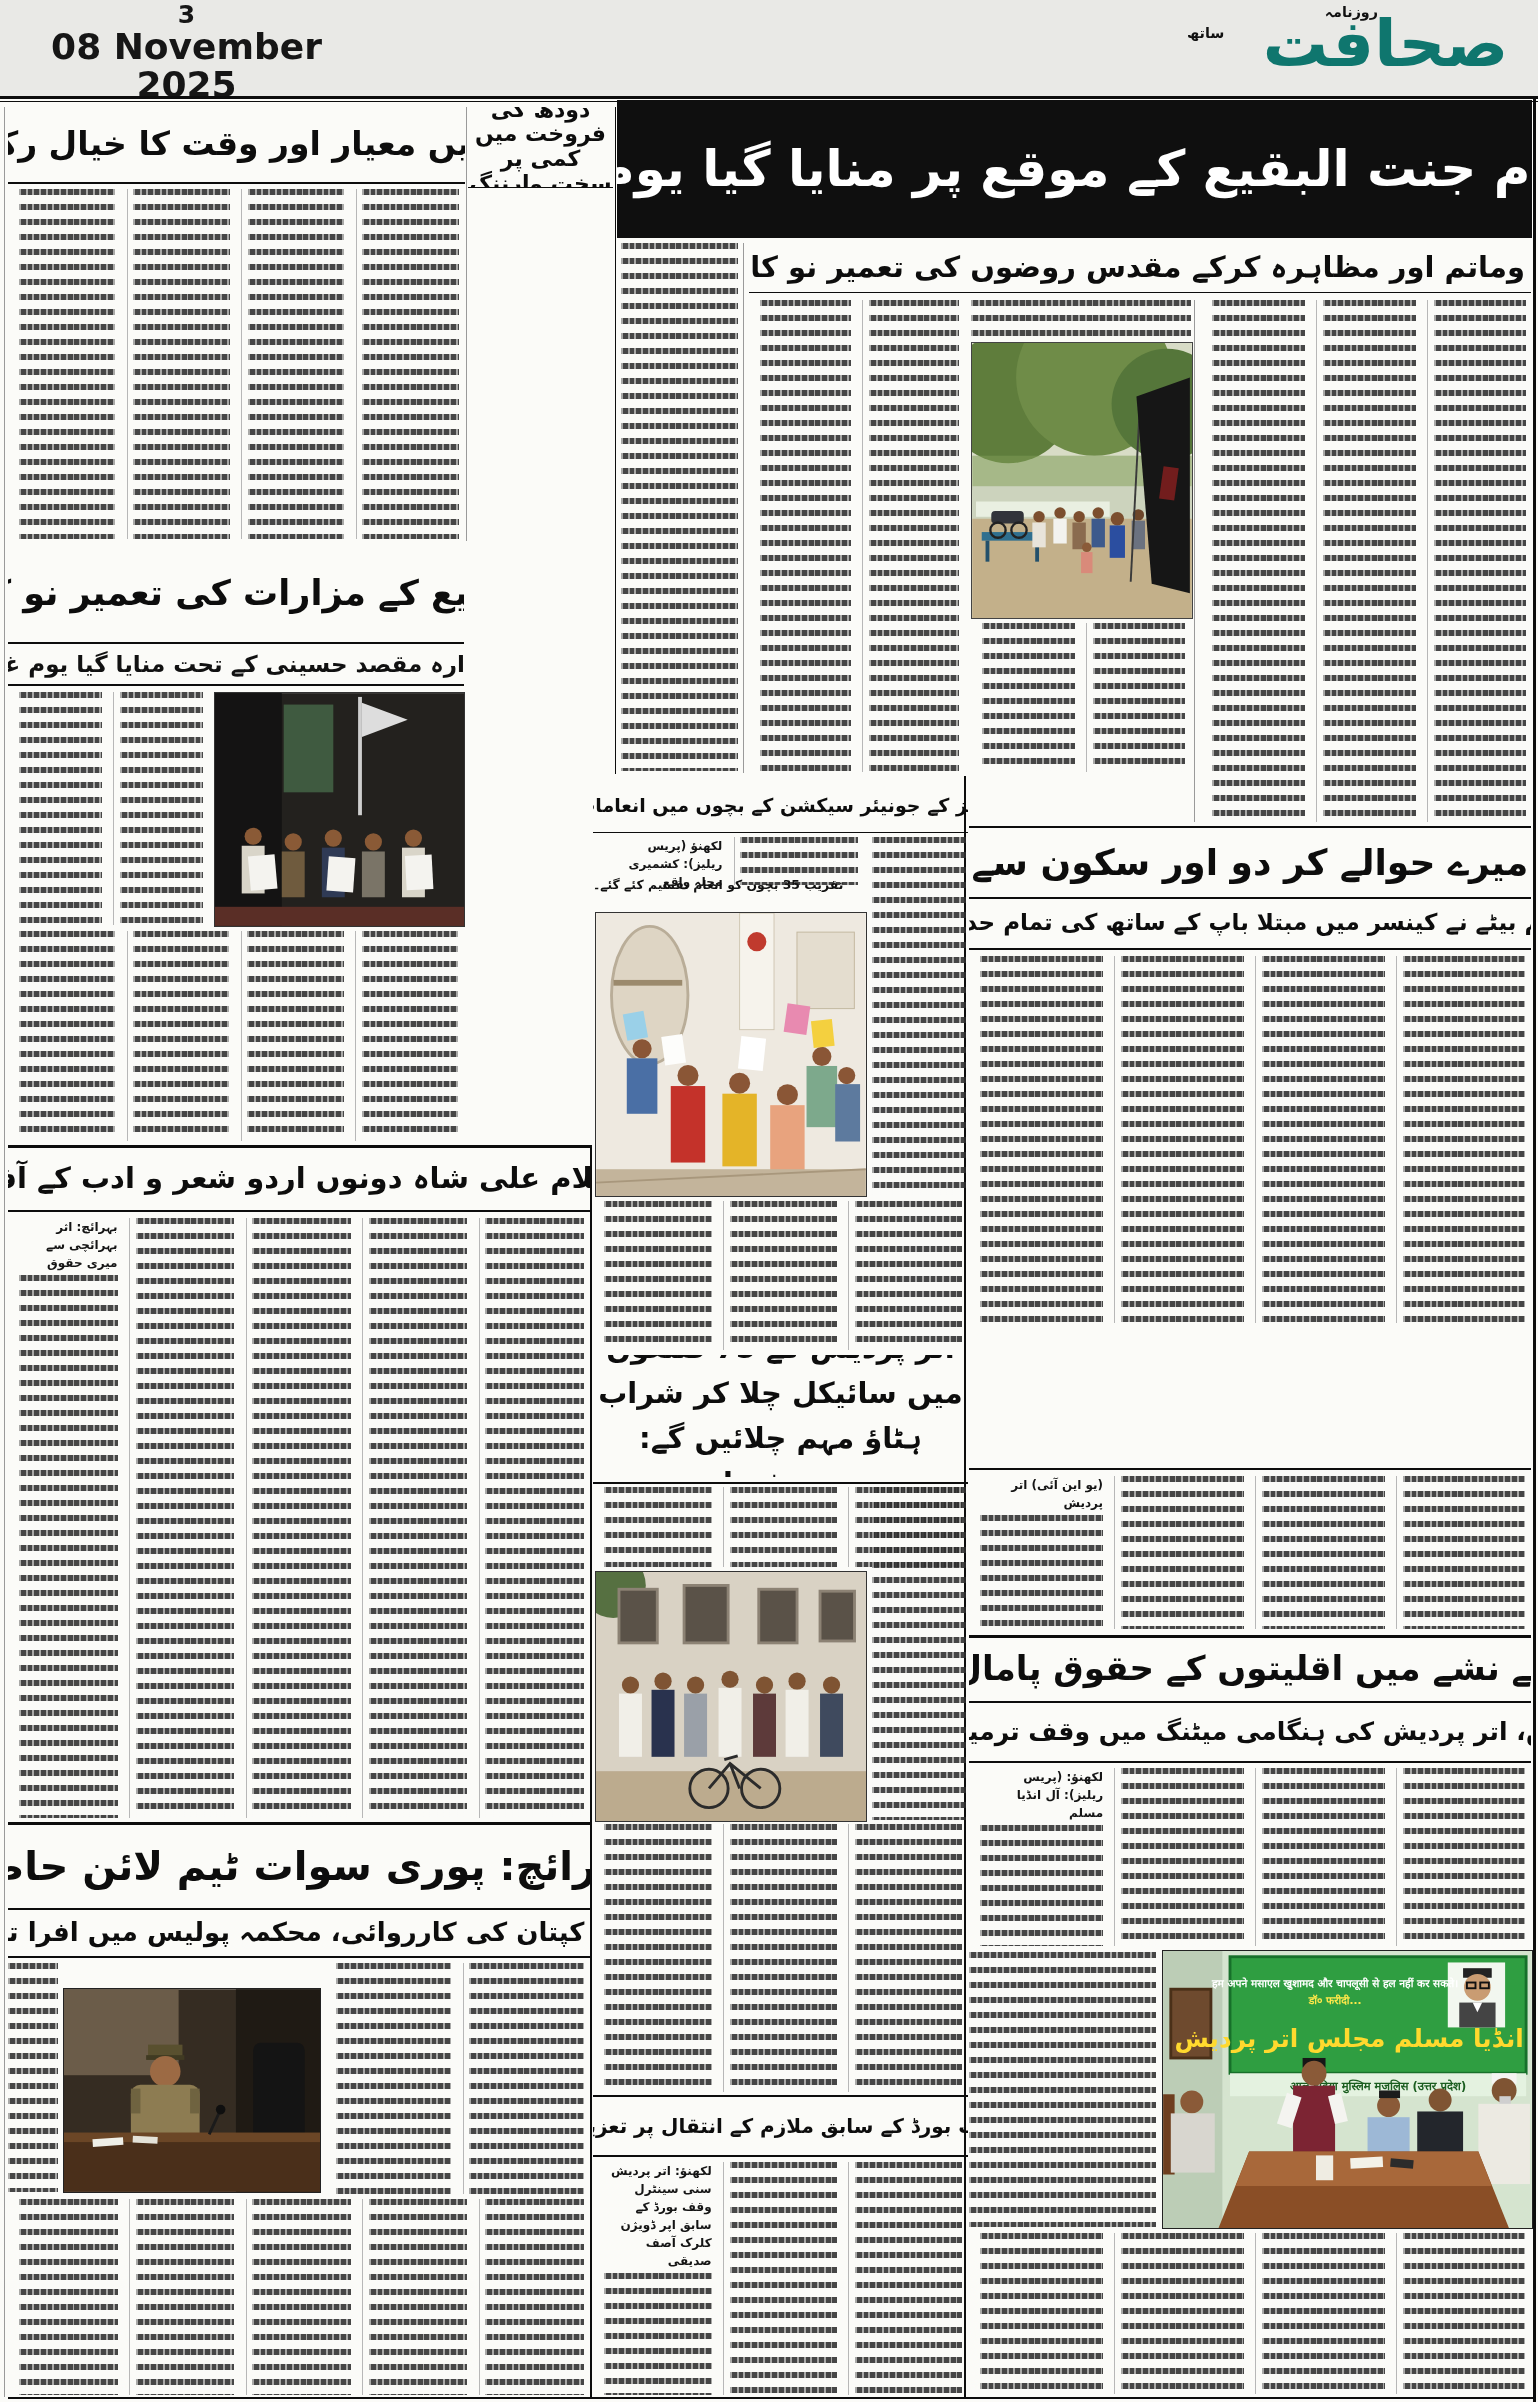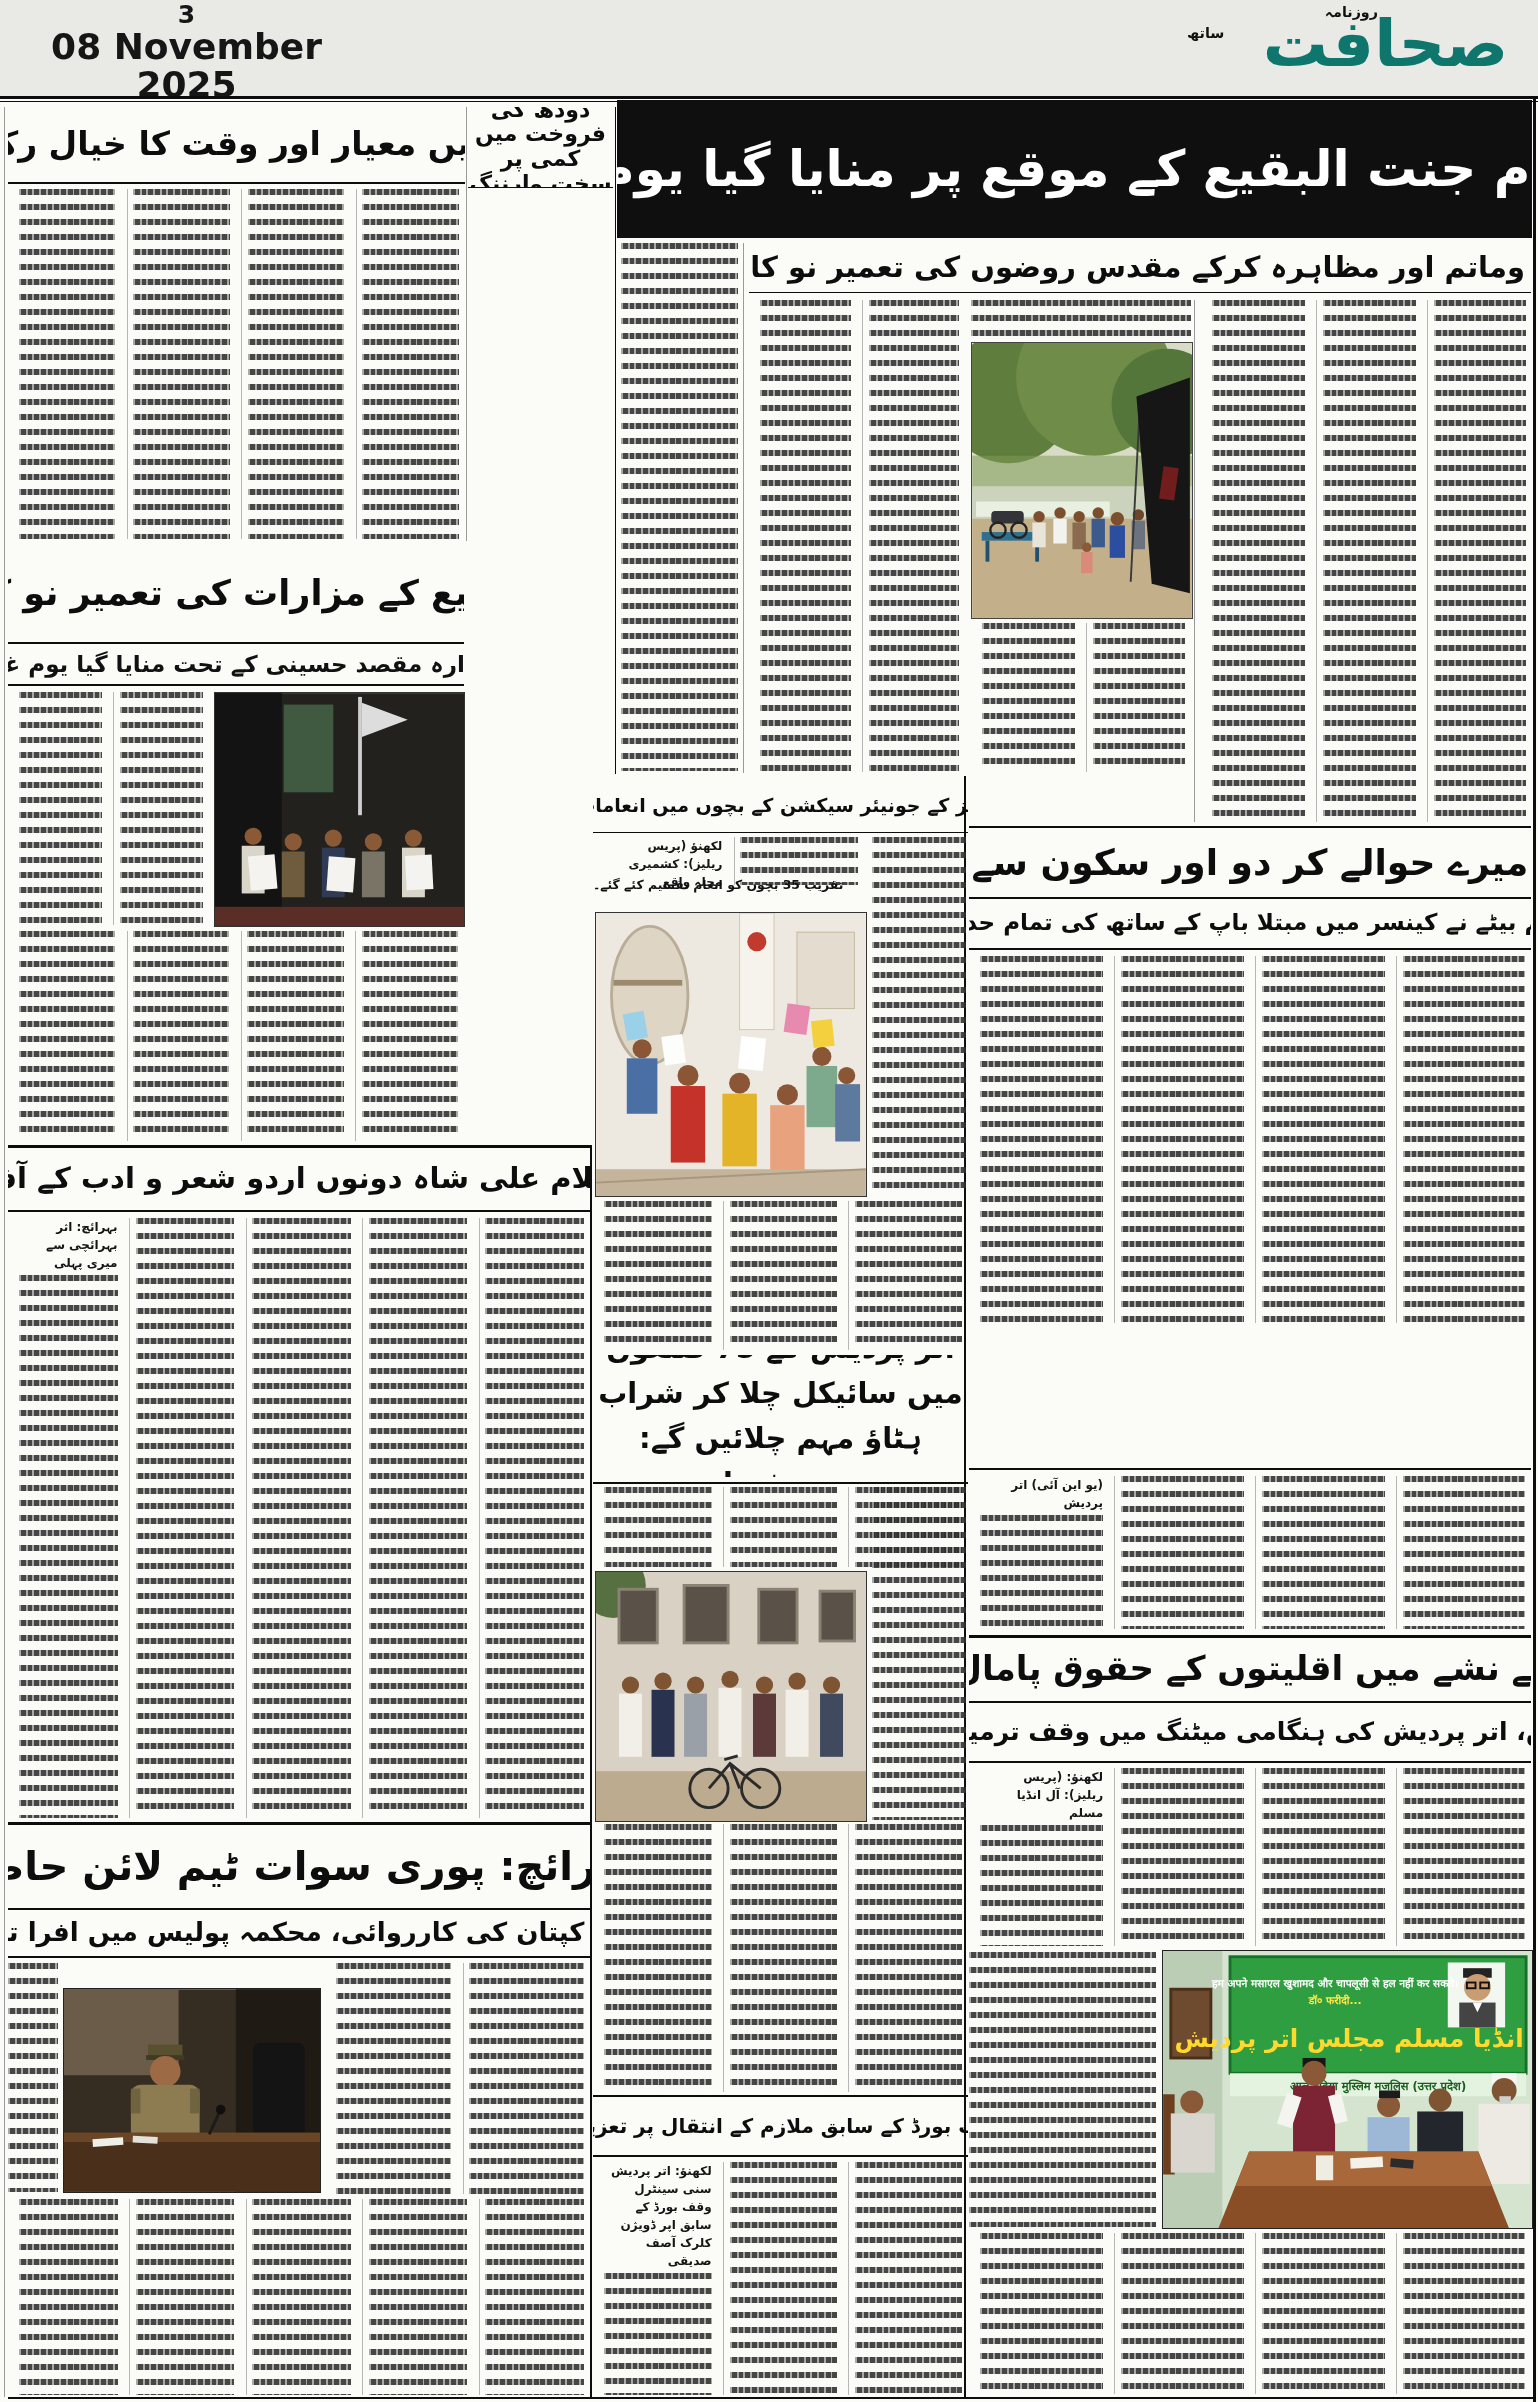--- a/index.html
+++ b/index.html
@@ -224,21 +224,21 @@
     <div class="col">
         <div class="fake"></div>
       </div>
     <div class="col">
         <div class="fake"></div>
       </div>
     <div class="col">
         <div class="fake"></div>
       </div>
     <div class="col">
-      <div class="dateline">بہرائچ: اثر بہرائچی سے میری پہلی</div>
+      <div class="dateline">بہرائچ: اثر بہرائچی سے میری حقوق</div>
       <div class="fake"></div>
     </div>
   </div>
 
   <div class="abs rule" style="left:7.6px;top:1822px;width:582px;height:2.9px;"></div>
   <div class="abs hl nowrap" style="left:7.6px;top:1828px;width:582px;height:76px;font-size:40px;">بہرائچ: پوری سوات ٹیم لائن حاضر</div>
   <div class="abs rule" style="left:7.6px;top:1908px;width:582px;height:1.9px;"></div>
   <div class="abs hl nowrap" style="left:7.6px;top:1912px;width:582px;height:42px;font-size:26px;">ضلع کپتان کی کارروائی، محکمہ پولیس میں افرا تفری</div>
   <div class="abs rule" style="left:7.6px;top:1956px;width:582px;height:1.9px;"></div>
 

